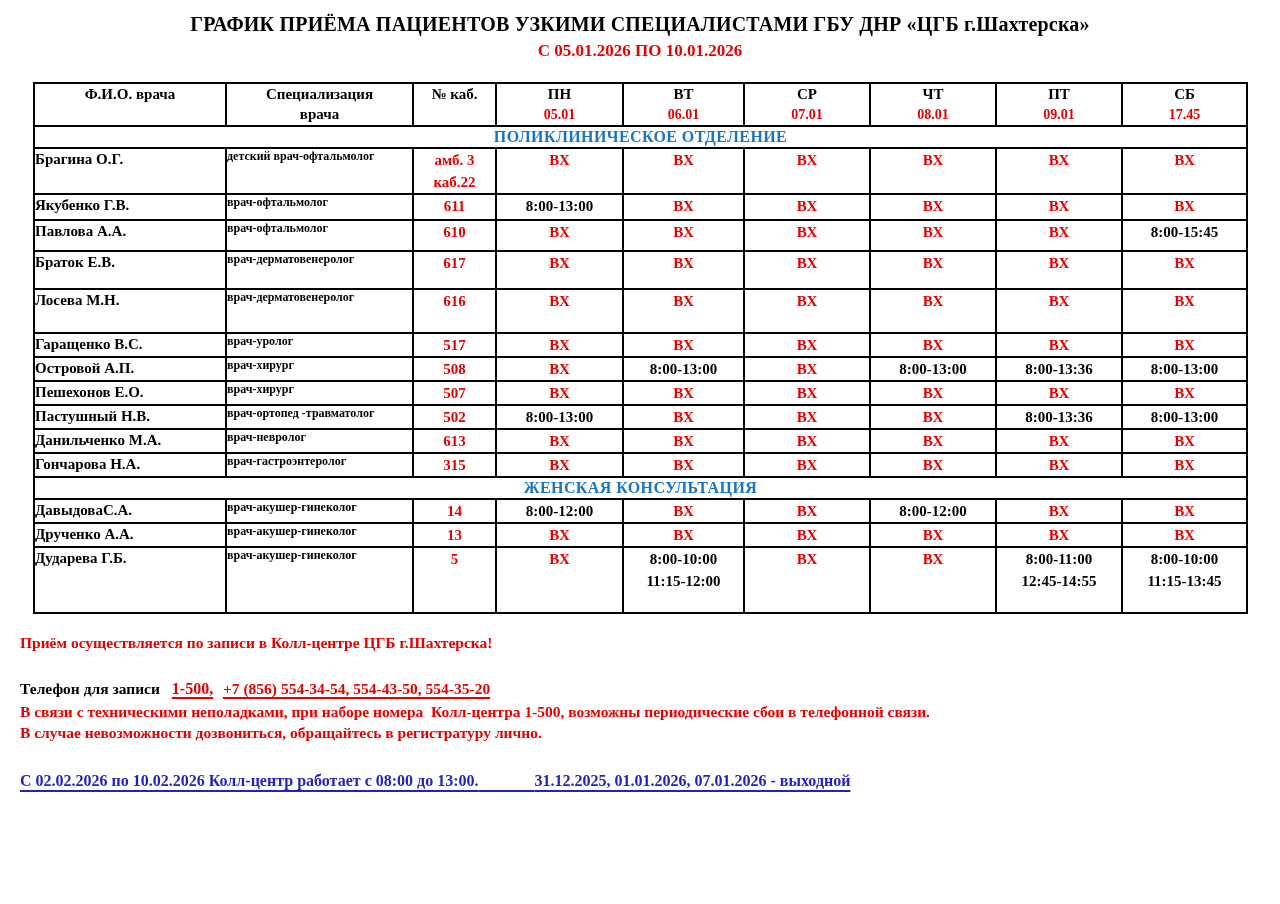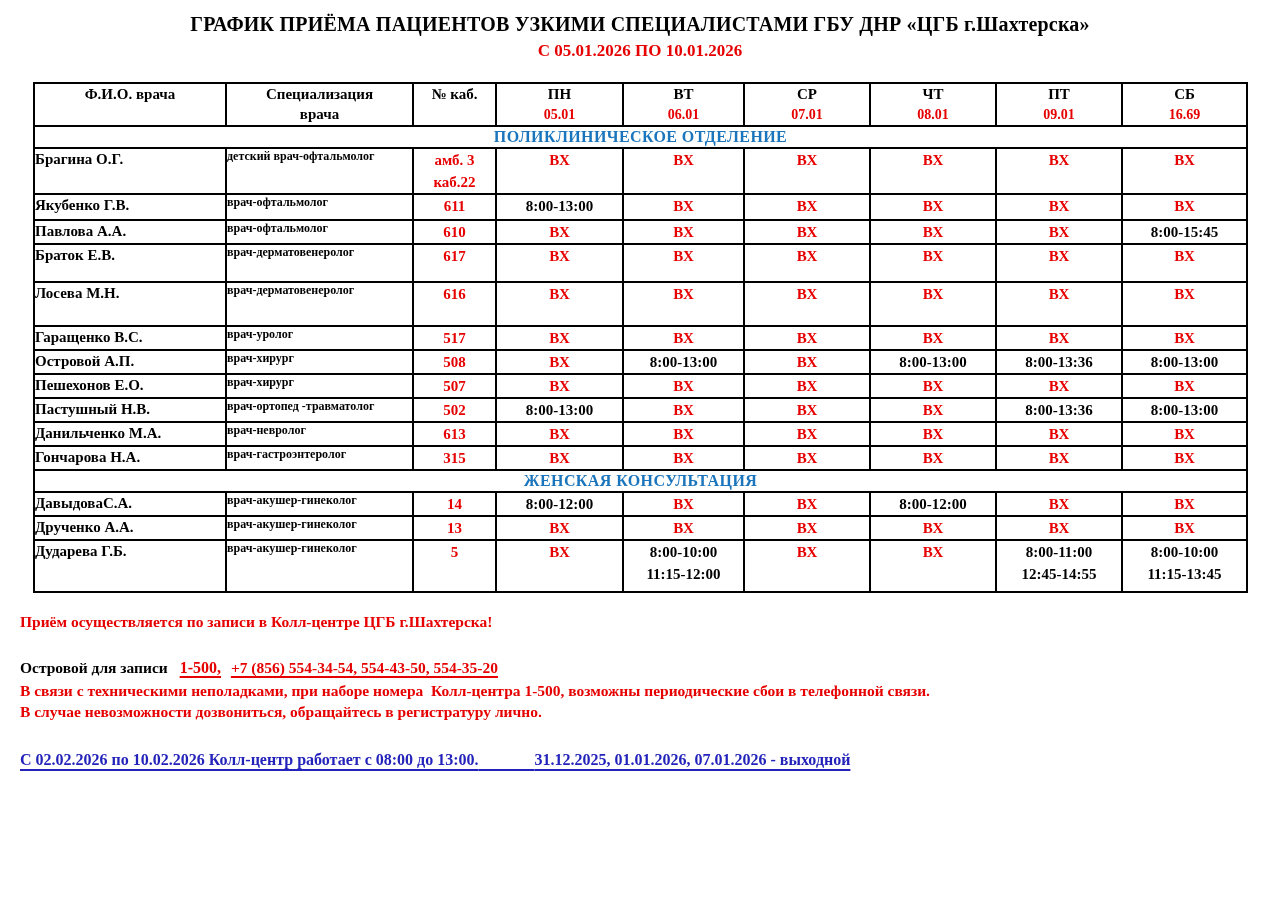--- a/index.html
+++ b/index.html
@@ -92,21 +92,21 @@
     <thead id="sched-head">
         <tr>
           <th>Ф.И.О. врача</th>
           <th>Специализация<br>врача</th>
           <th>№ каб.</th>
           <th>ПН<br><span class="date">05.01</span></th>
           <th>ВТ<br><span class="date">06.01</span></th>
           <th>СР<br><span class="date">07.01</span></th>
           <th>ЧТ<br><span class="date">08.01</span></th>
           <th>ПТ<br><span class="date">09.01</span></th>
-          <th>СБ<br><span class="date">16.69</span></th>
+          <th>СБ<br><span class="date">17.45</span></th>
         </tr>
       </thead>
     <tbody id="sched-body">
         <tr>
           <td class="section" colspan="9">ПОЛИКЛИНИЧЕСКОЕ ОТДЕЛЕНИЕ</td>
         </tr>
         <tr style="height:46px">
           <td class="fio">Брагина О.Г.</td>
           <td class="spec">детский врач-офтальмолог</td>
           <td class="cab">амб. 3<br>каб.22</td>
@@ -121,21 +121,21 @@
           <td class="fio">Якубенко Г.В.</td>
           <td class="spec">врач-офтальмолог</td>
           <td class="cab">611</td>
           <td class="cell time">8:00-13:00</td>
           <td class="cell vx">ВХ</td>
           <td class="cell vx">ВХ</td>
           <td class="cell vx">ВХ</td>
           <td class="cell vx">ВХ</td>
           <td class="cell vx">ВХ</td>
         </tr>
-        <tr style="height:24px">
+        <tr style="height:31px">
           <td class="fio">Павлова А.А.</td>
           <td class="spec">врач-офтальмолог</td>
           <td class="cab">610</td>
           <td class="cell vx">ВХ</td>
           <td class="cell vx">ВХ</td>
           <td class="cell vx">ВХ</td>
           <td class="cell vx">ВХ</td>
           <td class="cell vx">ВХ</td>
           <td class="cell time">8:00-15:45</td>
         </tr>
@@ -245,38 +245,38 @@
           <td class="fio">Друченко А.А.</td>
           <td class="spec">врач-акушер-гинеколог</td>
           <td class="cab">13</td>
           <td class="cell vx">ВХ</td>
           <td class="cell vx">ВХ</td>
           <td class="cell vx">ВХ</td>
           <td class="cell vx">ВХ</td>
           <td class="cell vx">ВХ</td>
           <td class="cell vx">ВХ</td>
         </tr>
-        <tr style="height:52px">
+        <tr style="height:66px">
           <td class="fio">Дударева Г.Б.</td>
           <td class="spec">врач-акушер-гинеколог</td>
           <td class="cab">5</td>
           <td class="cell vx">ВХ</td>
           <td class="cell time">8:00-10:00<br>11:15-12:00</td>
           <td class="cell vx">ВХ</td>
           <td class="cell vx">ВХ</td>
           <td class="cell time">8:00-11:00<br>12:45-14:55</td>
           <td class="cell time">8:00-10:00<br>11:15-13:45</td>
         </tr>
       </tbody>
   </table>
 
   <div class="footer">
     <div class="note-red note-booking">Приём осуществляется по записи в Колл-центре ЦГБ г.Шахтерска!</div>
     <div class="phone-line">
-      <span class="phone-label">Островой для записи</span>
+      <span class="phone-label">Телефон для записи</span>
       <span class="phone-short">1-500,</span>
       <span class="phone-numbers">+7 (856) 554-34-54, 554-43-50, 554-35-20</span>
     </div>
     <div class="note-red note-tech">В связи с техническими неполадками, при наборе номера  Колл-центра 1-500, возможны периодические сбои в телефонной связи.</div>
     <div class="note-red">В случае невозможности дозвониться, обращайтесь в регистратуру лично.</div>
     <div class="bottom-line">
       <span>С 02.02.2026 по 10.02.2026 Колл-центр работает с 08:00 до 13:00.</span><span class="gap">              </span><span>31.12.2025, 01.01.2026, 07.01.2026 - выходной</span>
     </div>
   </div>
 </div>

